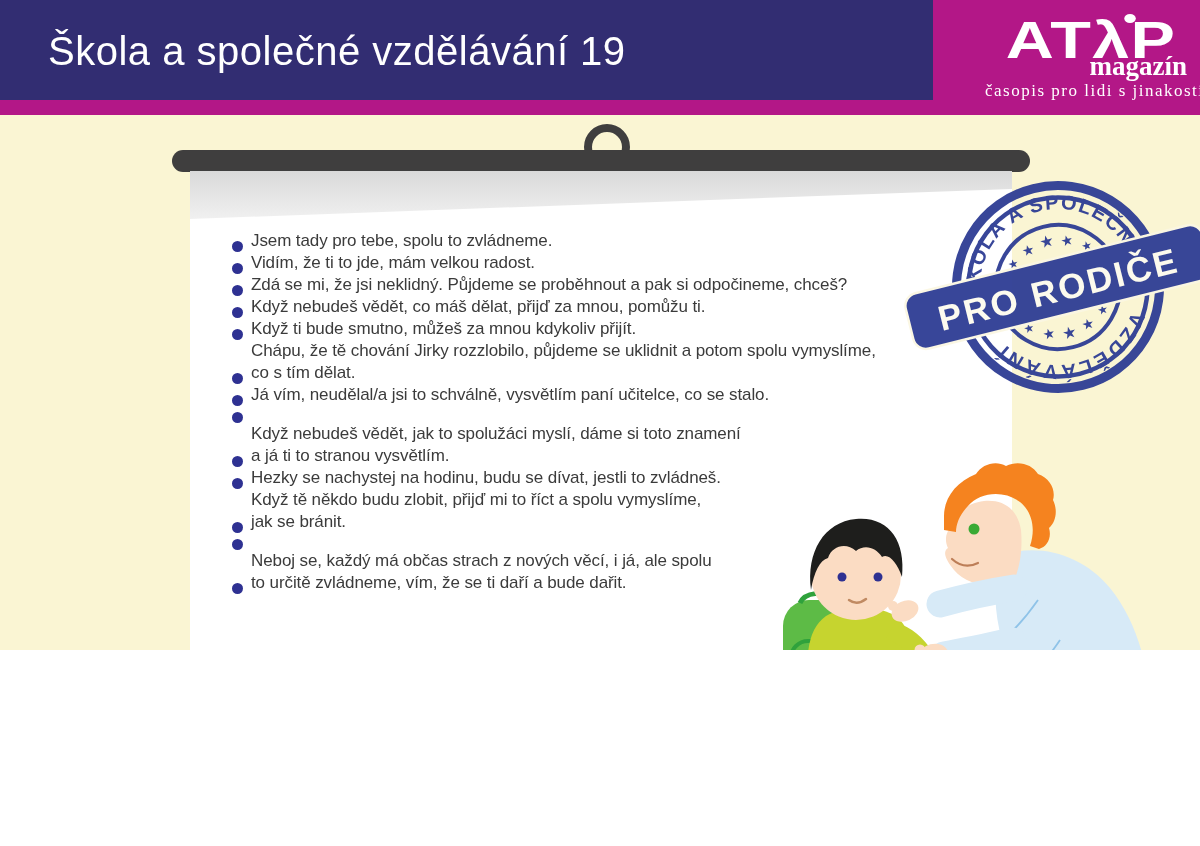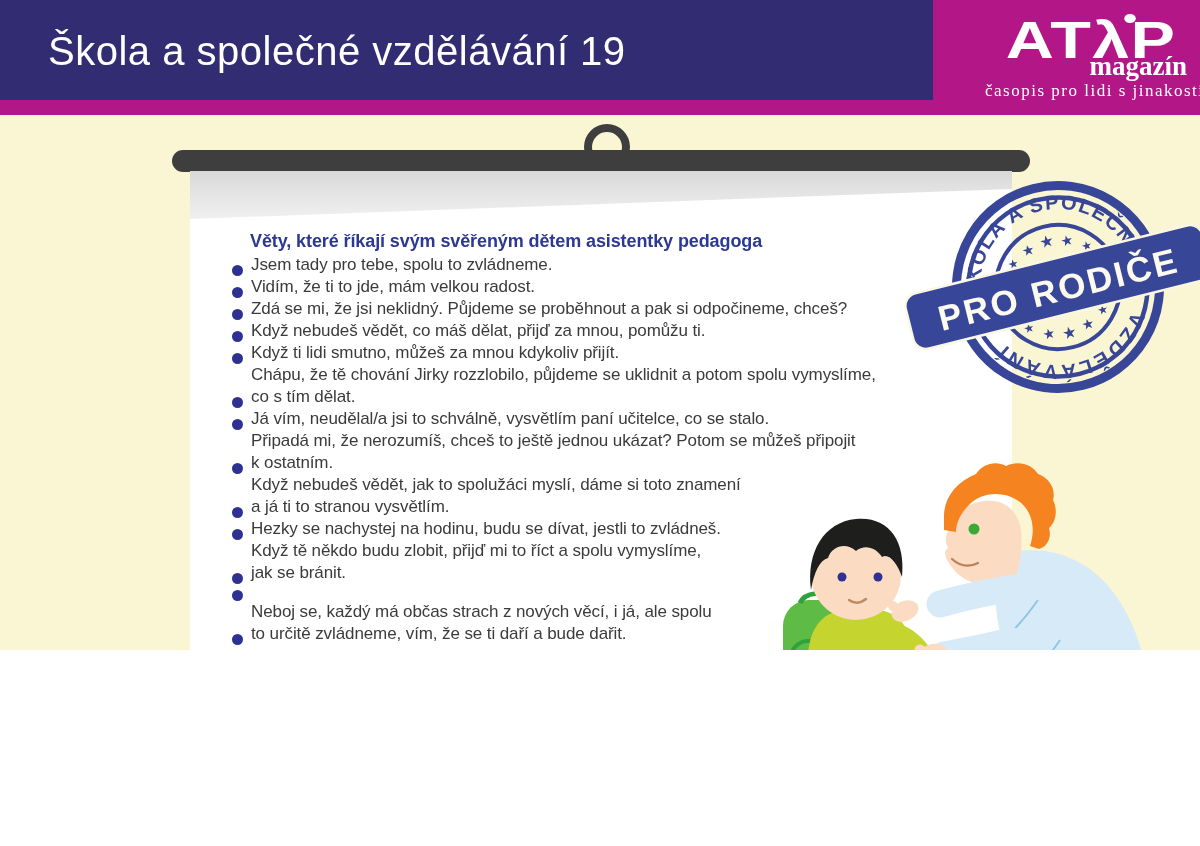--- a/index.html
+++ b/index.html
@@ -78,55 +78,52 @@
   <div class="hook-top"></div>
   <div class="top-bar"></div>
   <div class="screen">
     <div class="screen-shade"></div>
   </div>
   <div class="rod"></div>
   <div class="pull-ring"></div>
   <div class="bottom-strip"></div>
 
   <div class="content">
-    <div class="content-heading">Věty, které říkají svým svěřeným dětem asistentky pedagoga</div>
     <ul class="sentence-list">
       <li>
           <span class="dot"></span>
           <span class="item-text">Jsem tady pro tebe, spolu to zvládneme.</span>
         </li>
       <li>
           <span class="dot"></span>
           <span class="item-text">Vidím, že ti to jde, mám velkou radost.</span>
         </li>
       <li>
           <span class="dot"></span>
           <span class="item-text">Zdá se mi, že jsi neklidný. Půjdeme se proběhnout a pak si odpočineme, chceš?</span>
         </li>
       <li>
           <span class="dot"></span>
           <span class="item-text">Když nebudeš vědět, co máš dělat, přijď za mnou, pomůžu ti.</span>
         </li>
       <li>
           <span class="dot"></span>
-          <span class="item-text">Když ti lidi smutno, můžeš za mnou kdykoliv přijít.</span>
+          <span class="item-text">Když ti bude smutno, můžeš za mnou kdykoliv přijít.</span>
         </li>
       <li>
           <span class="dot"></span>
           <span class="item-text">Chápu, že tě chování Jirky rozzlobilo, půjdeme se uklidnit a potom spolu vymyslíme,
 co s tím dělat.</span>
         </li>
       <li>
           <span class="dot"></span>
           <span class="item-text">Já vím, neudělal/a jsi to schválně, vysvětlím paní učitelce, co se stalo.</span>
         </li>
       <li>
           <span class="dot"></span>
-          <span class="item-text">Připadá mi, že nerozumíš, chceš to ještě jednou ukázat? Potom se můžeš připojit
-k ostatním.</span>
         </li>
       <li>
           <span class="dot"></span>
           <span class="item-text">Když nebudeš vědět, jak to spolužáci myslí, dáme si toto znamení
 a já ti to stranou vysvětlím.</span>
         </li>
       <li>
           <span class="dot"></span>
           <span class="item-text">Hezky se nachystej na hodinu, budu se dívat, jestli to zvládneš.</span>
         </li>

